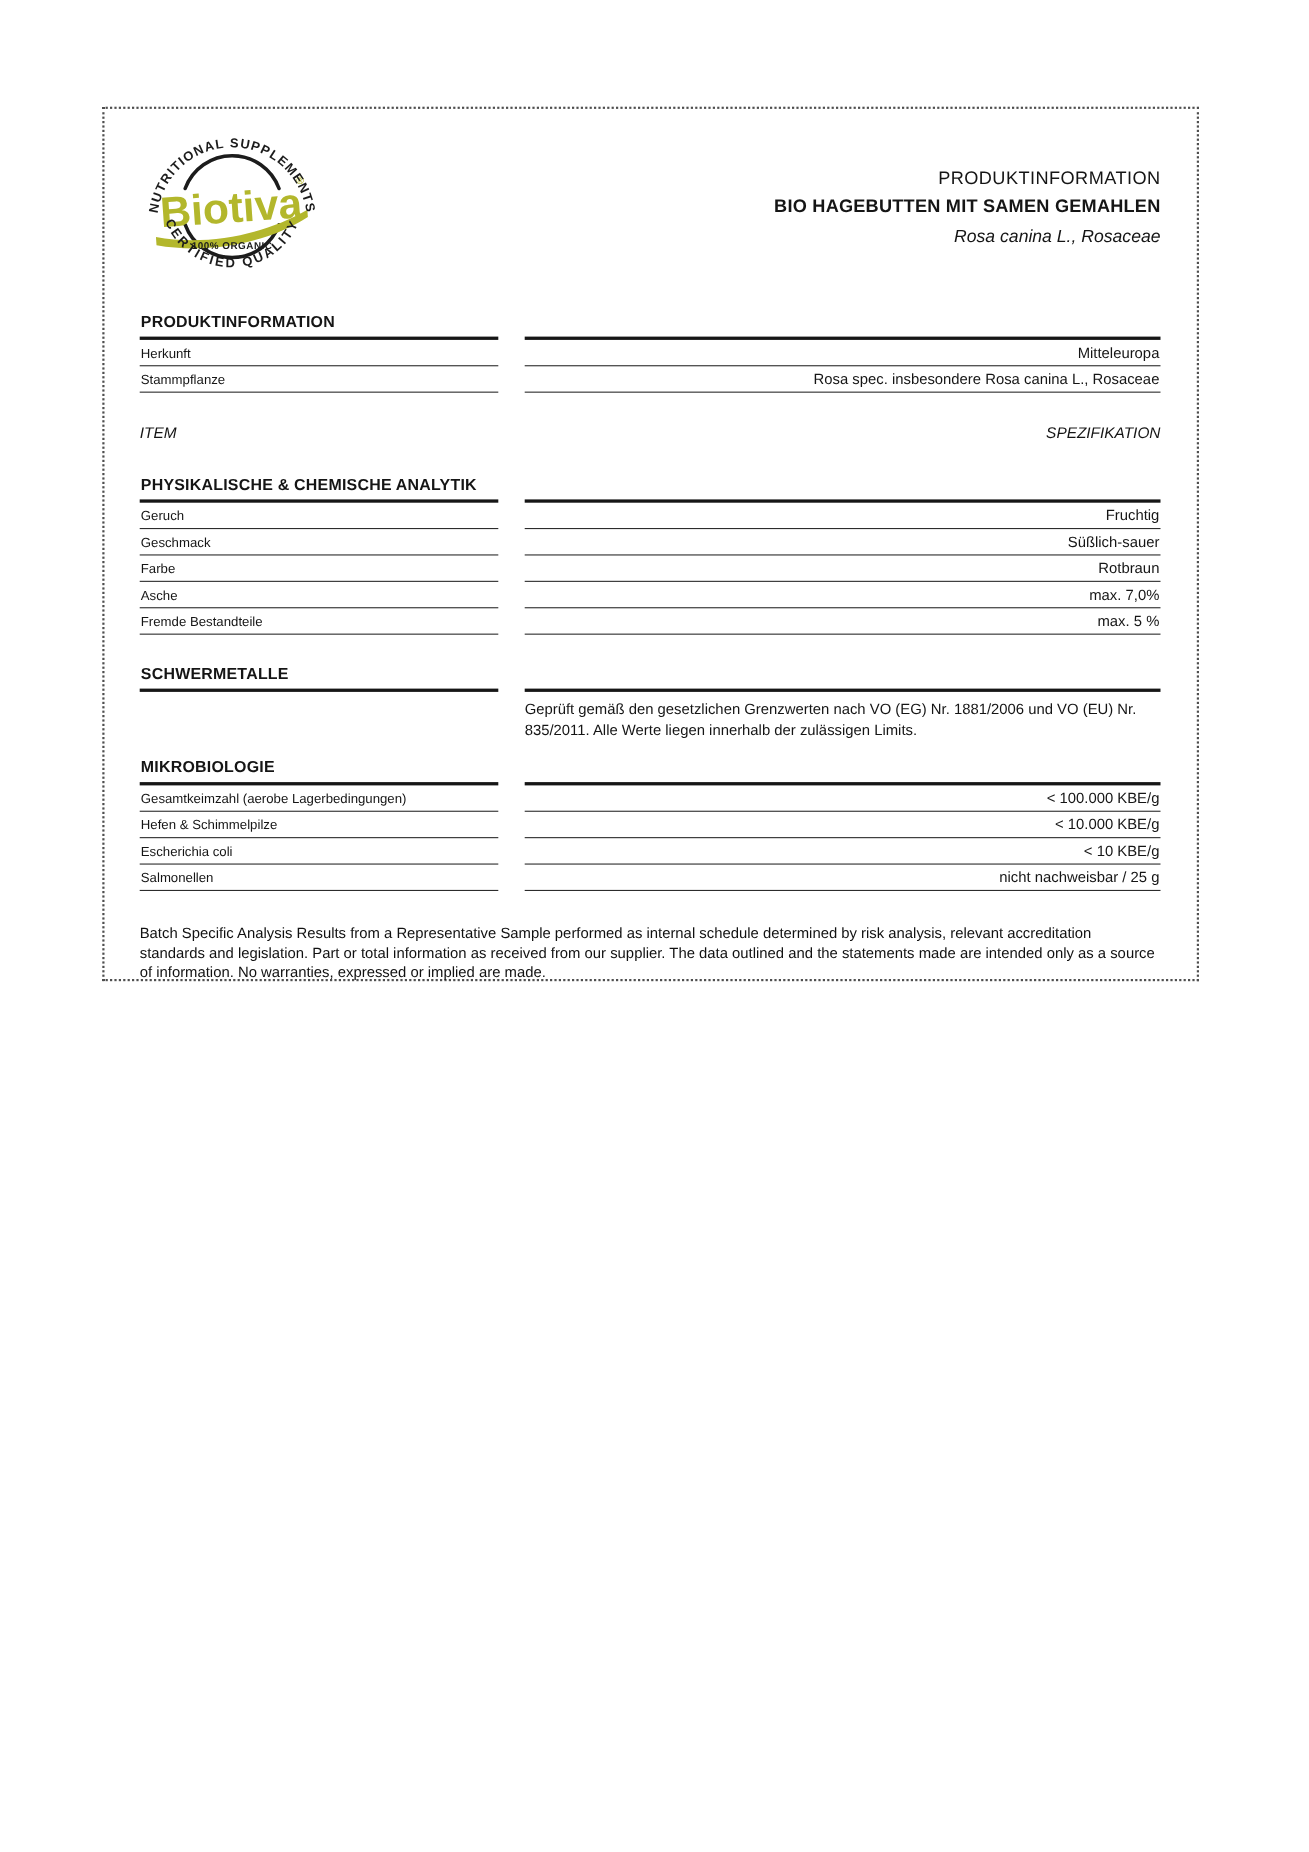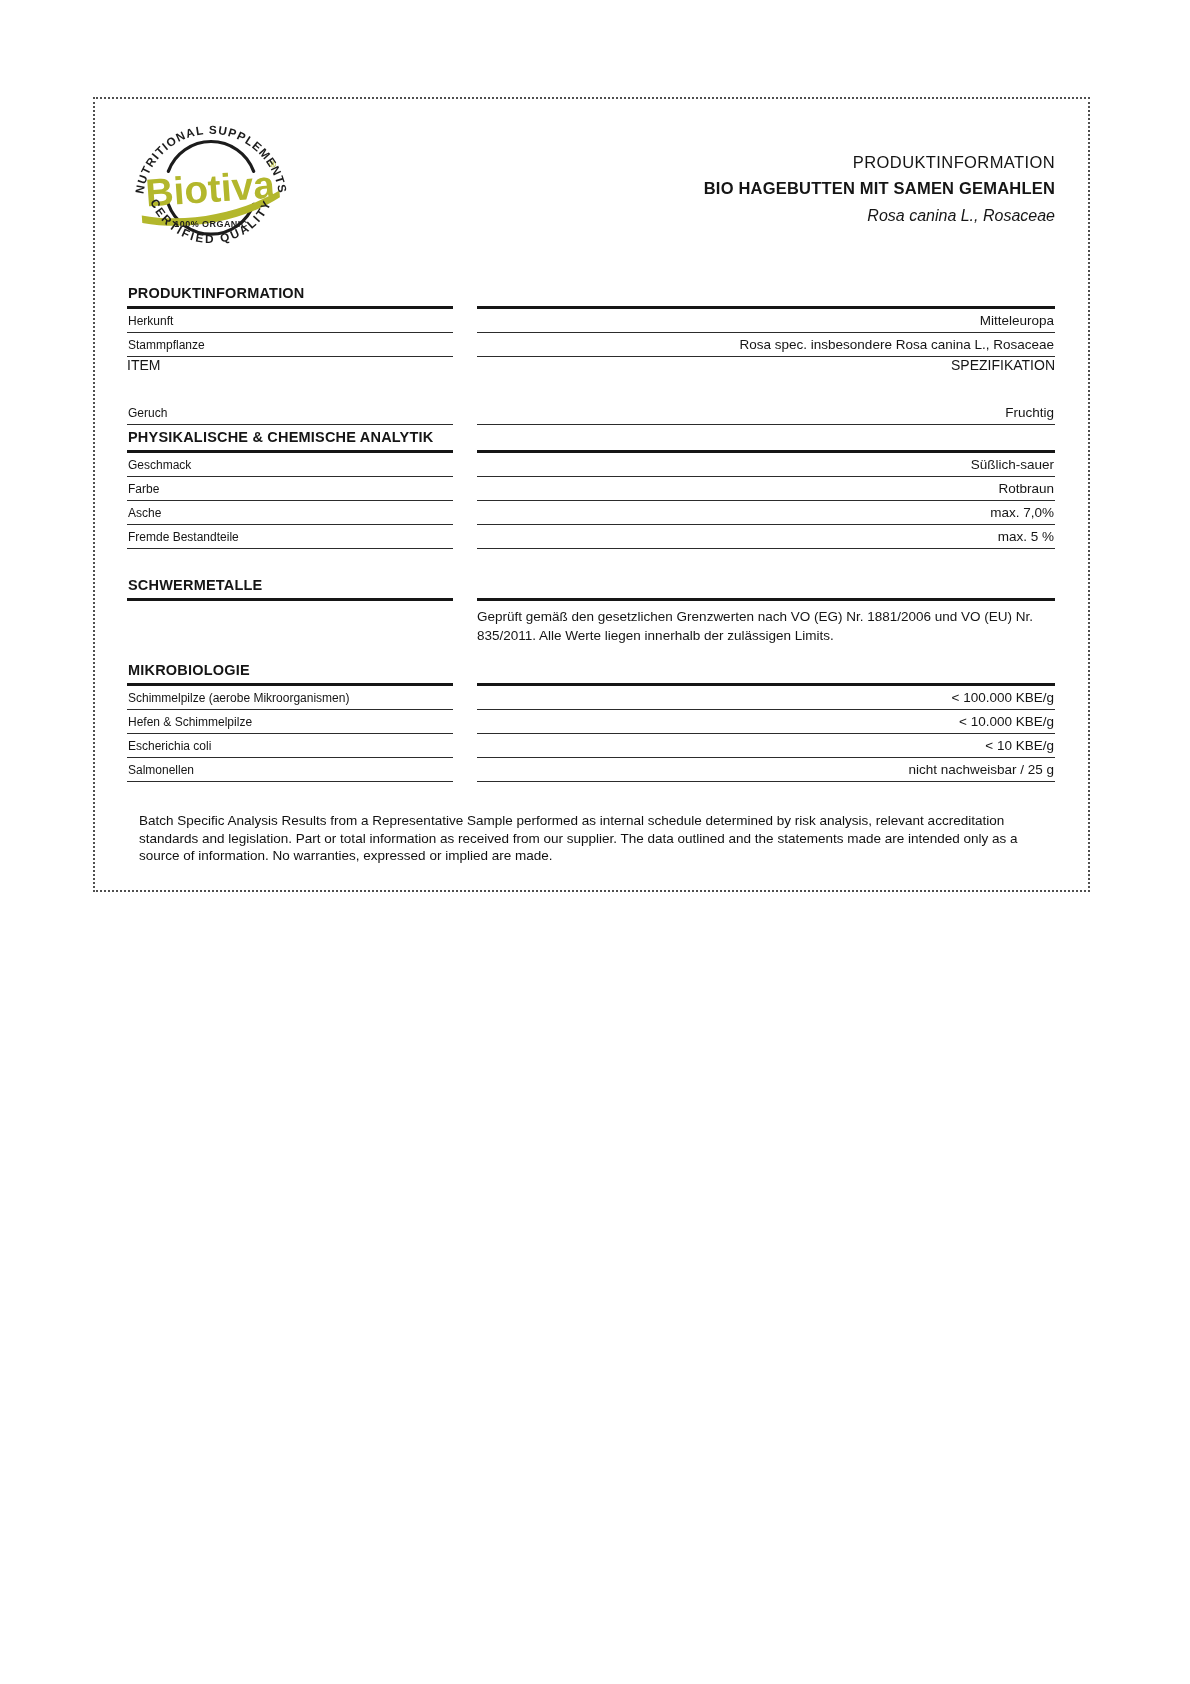--- a/index.html
+++ b/index.html
@@ -25,28 +25,28 @@
   .row { display:flex; justify-content:space-between; align-items:flex-end; }
   .lcell { width:326px; font-size:12px; padding:4px 2px 4px 1px;
            border-bottom:1.6px solid #2c2c2c; }
   .rcell { width:578px; font-size:13.5px; padding:4px 1px 4px 2px;
            border-bottom:1.6px solid #2c2c2c; text-align:right; }
   .sec-head .lcell { border-bottom:3px solid #161616; font-weight:bold;
                      font-size:14.5px; letter-spacing:.2px; padding-bottom:5px; }
   .sec-head .rcell { border-bottom:3px solid #161616; }
   .sec { margin-top:28px; }
   .sec.tight { margin-top:24px; }
-  .cols-row { display:flex; justify-content:space-between; 
-              font-size:14px; }
+  .cols-row { display:flex; justify-content:space-between; font-style:italic;
+              font-size:14px; margin-top:28px; }
   .cols-row .l { width:326px; }
   .cols-row .r { width:578px; text-align:right; }
   .note { width:578px; margin-left:auto; text-align:left; font-size:13.5px;
           line-height:1.4; padding-top:7px; }
   .disclaimer { margin-top:30px; font-size:13.5px; line-height:1.32; color:#111;
-                padding-right:4px;margin-left:12px; }
+                padding-right:4px; }
   
   .arc-txt  { font-family:"Liberation Sans","DejaVu Sans",sans-serif; font-weight:bold; fill:#1c1c1c; }
   .brand-txt{ font-family:"Liberation Sans","DejaVu Sans",sans-serif; font-weight:bold; }
 </style>
 </head>
 <body>
 
 <div class="sheet">
 
   <div class="hdr">
@@ -96,27 +96,27 @@
       <div class="rcell">Rosa spec. insbesondere Rosa canina L., Rosaceae</div>
     </div>
   </div>
 
   <div class="cols-row">
     <div class="l">ITEM</div>
     <div class="r">SPEZIFIKATION</div>
   </div>
 
   <div class="sec">
+    <div class="row sec-head">
+      <div class="lcell">PHYSIKALISCHE &amp; CHEMISCHE ANALYTIK</div>
+      <div class="rcell"></div>
+    </div>
     <div class="row">
       <div class="lcell">Geruch</div>
       <div class="rcell">Fruchtig</div>
-    </div>
-    <div class="row sec-head">
-      <div class="lcell">PHYSIKALISCHE &amp; CHEMISCHE ANALYTIK</div>
-      <div class="rcell"></div>
     </div>
     <div class="row">
       <div class="lcell">Geschmack</div>
       <div class="rcell">Süßlich-sauer</div>
     </div>
     <div class="row">
       <div class="lcell">Farbe</div>
       <div class="rcell">Rotbraun</div>
     </div>
     <div class="row">
@@ -136,21 +136,21 @@
     </div>
     <div class="note">Geprüft gemäß den gesetzlichen Grenzwerten nach VO (EG) Nr. 1881/2006 und VO (EU) Nr. 835/2011. Alle Werte liegen innerhalb der zulässigen Limits.</div>
   </div>
 
   <div class="sec" style="margin-top:12px;">
     <div class="row sec-head">
       <div class="lcell">MIKROBIOLOGIE</div>
       <div class="rcell"></div>
     </div>
     <div class="row">
-      <div class="lcell">Schimmelpilze (aerobe Mikroorganismen)</div>
+      <div class="lcell">Gesamtkeimzahl (aerobe Lagerbedingungen)</div>
       <div class="rcell">&lt; 100.000 KBE/g</div>
     </div>
     <div class="row">
       <div class="lcell">Hefen &amp; Schimmelpilze</div>
       <div class="rcell">&lt; 10.000 KBE/g</div>
     </div>
     <div class="row">
       <div class="lcell">Escherichia coli</div>
       <div class="rcell">&lt; 10 KBE/g</div>
     </div>

